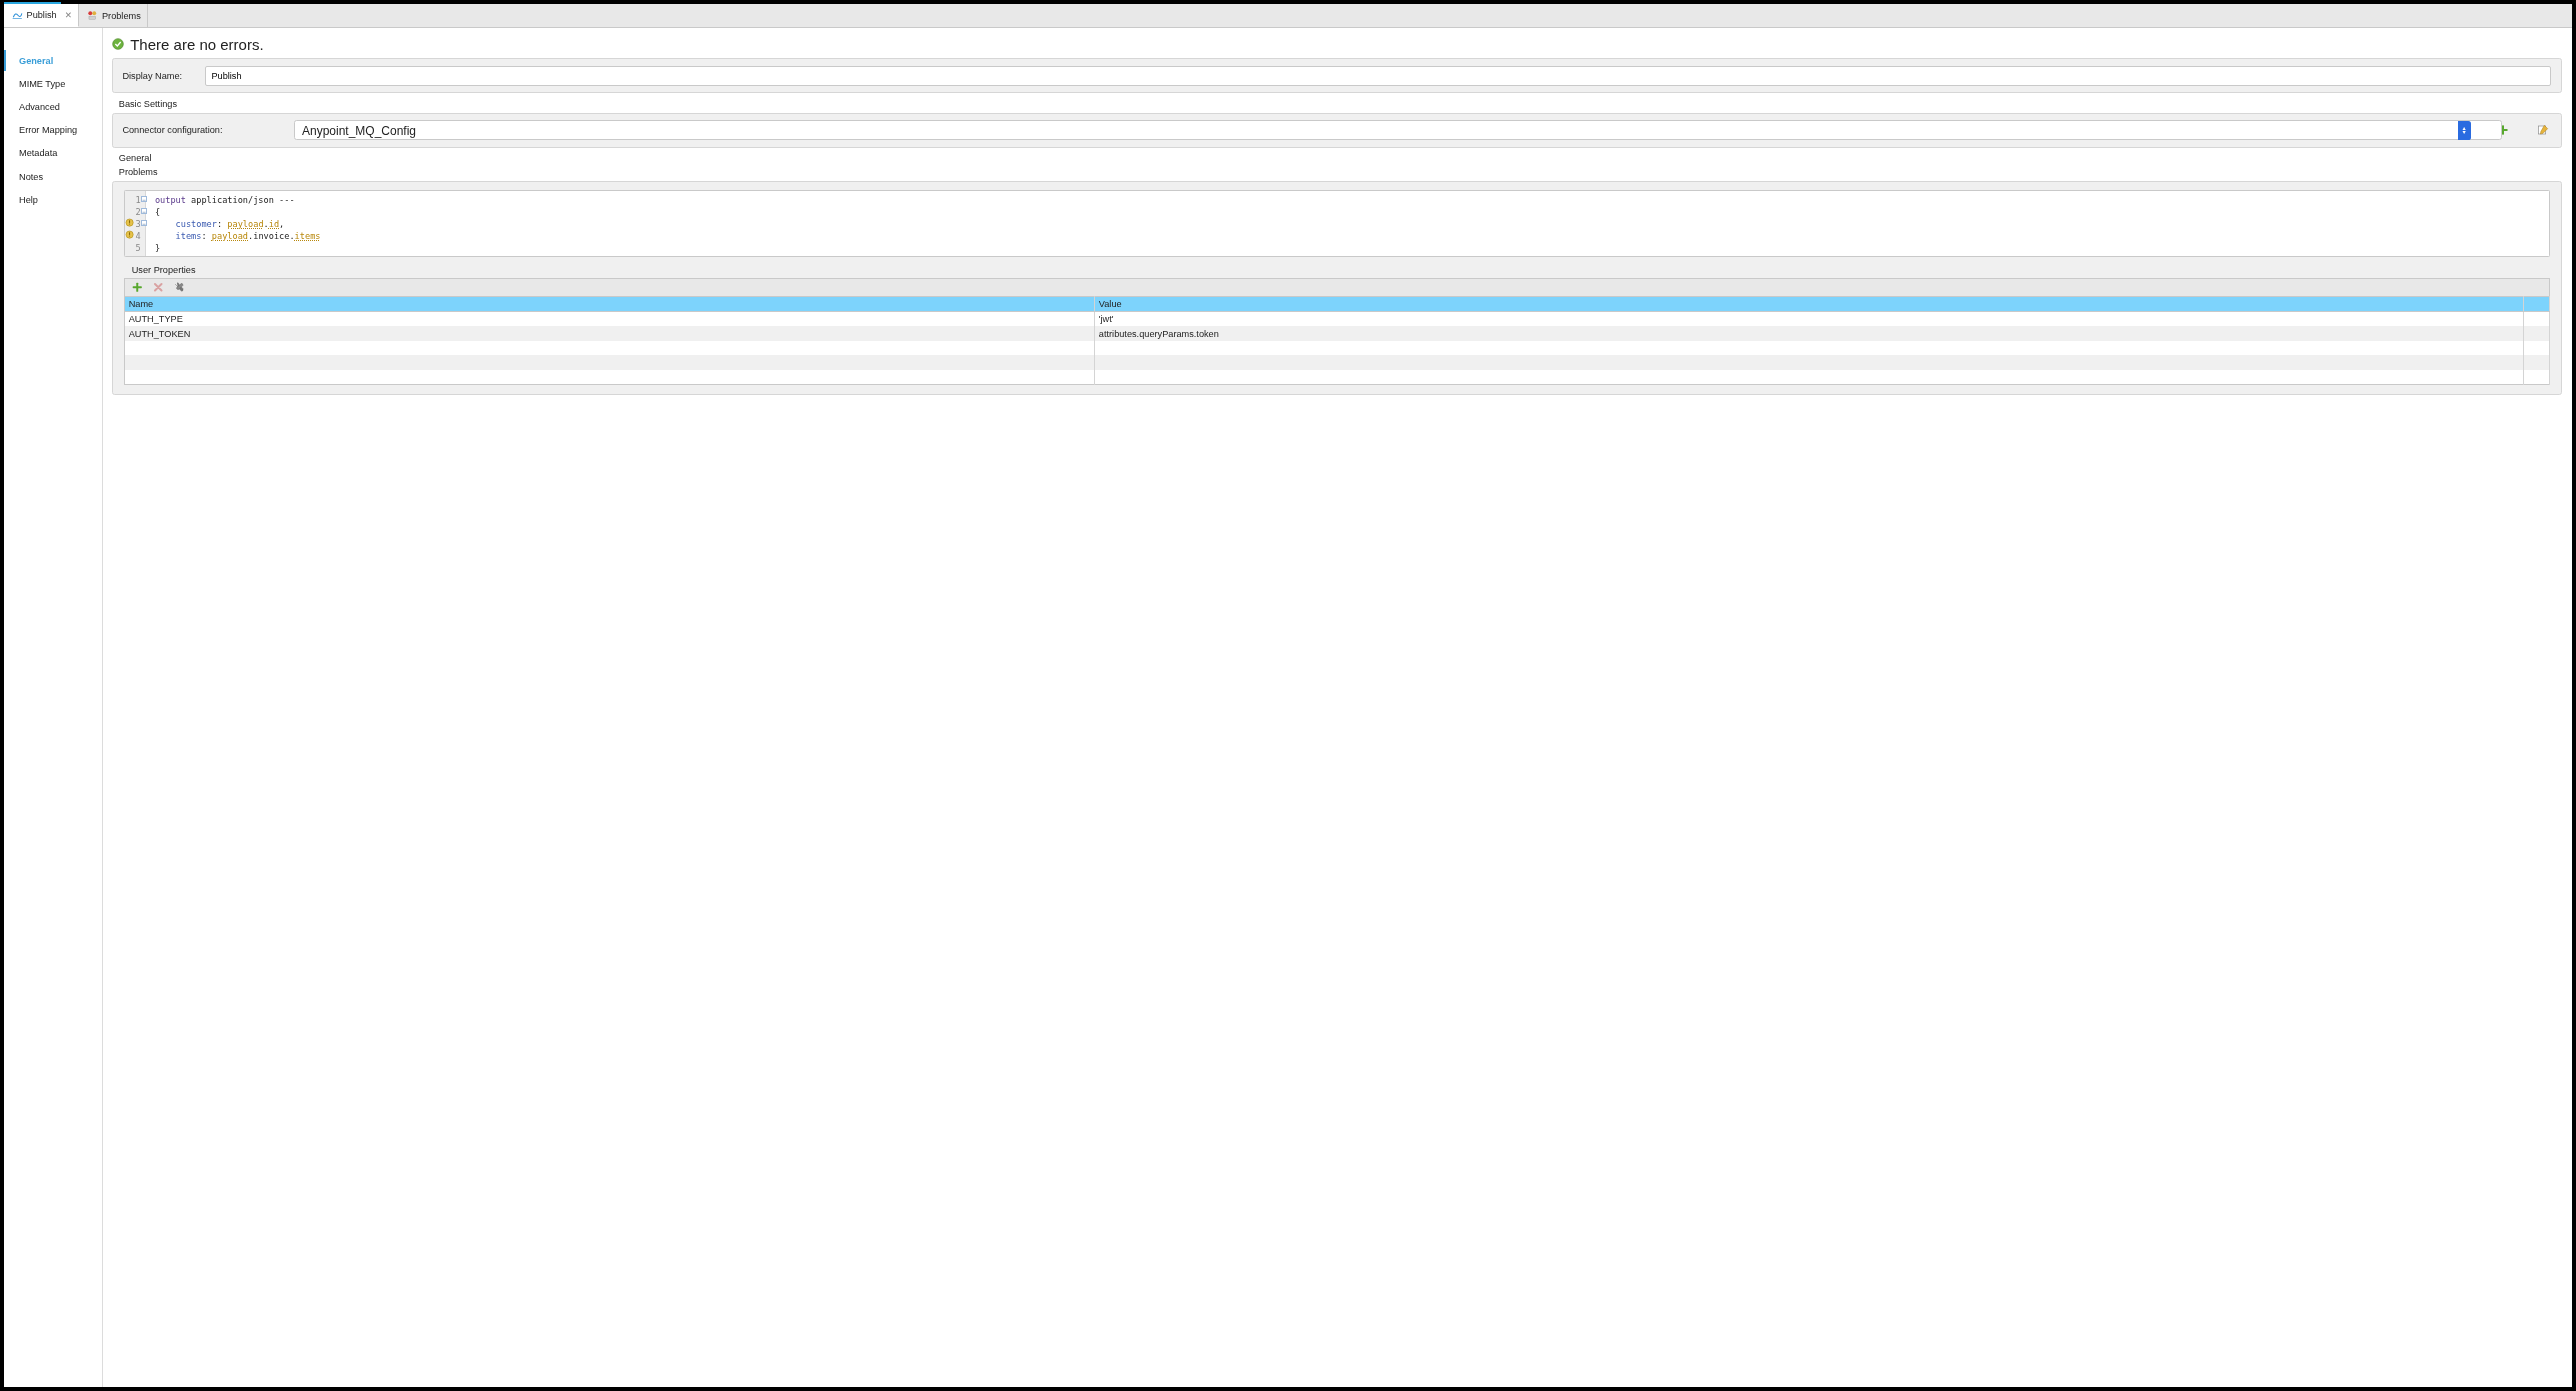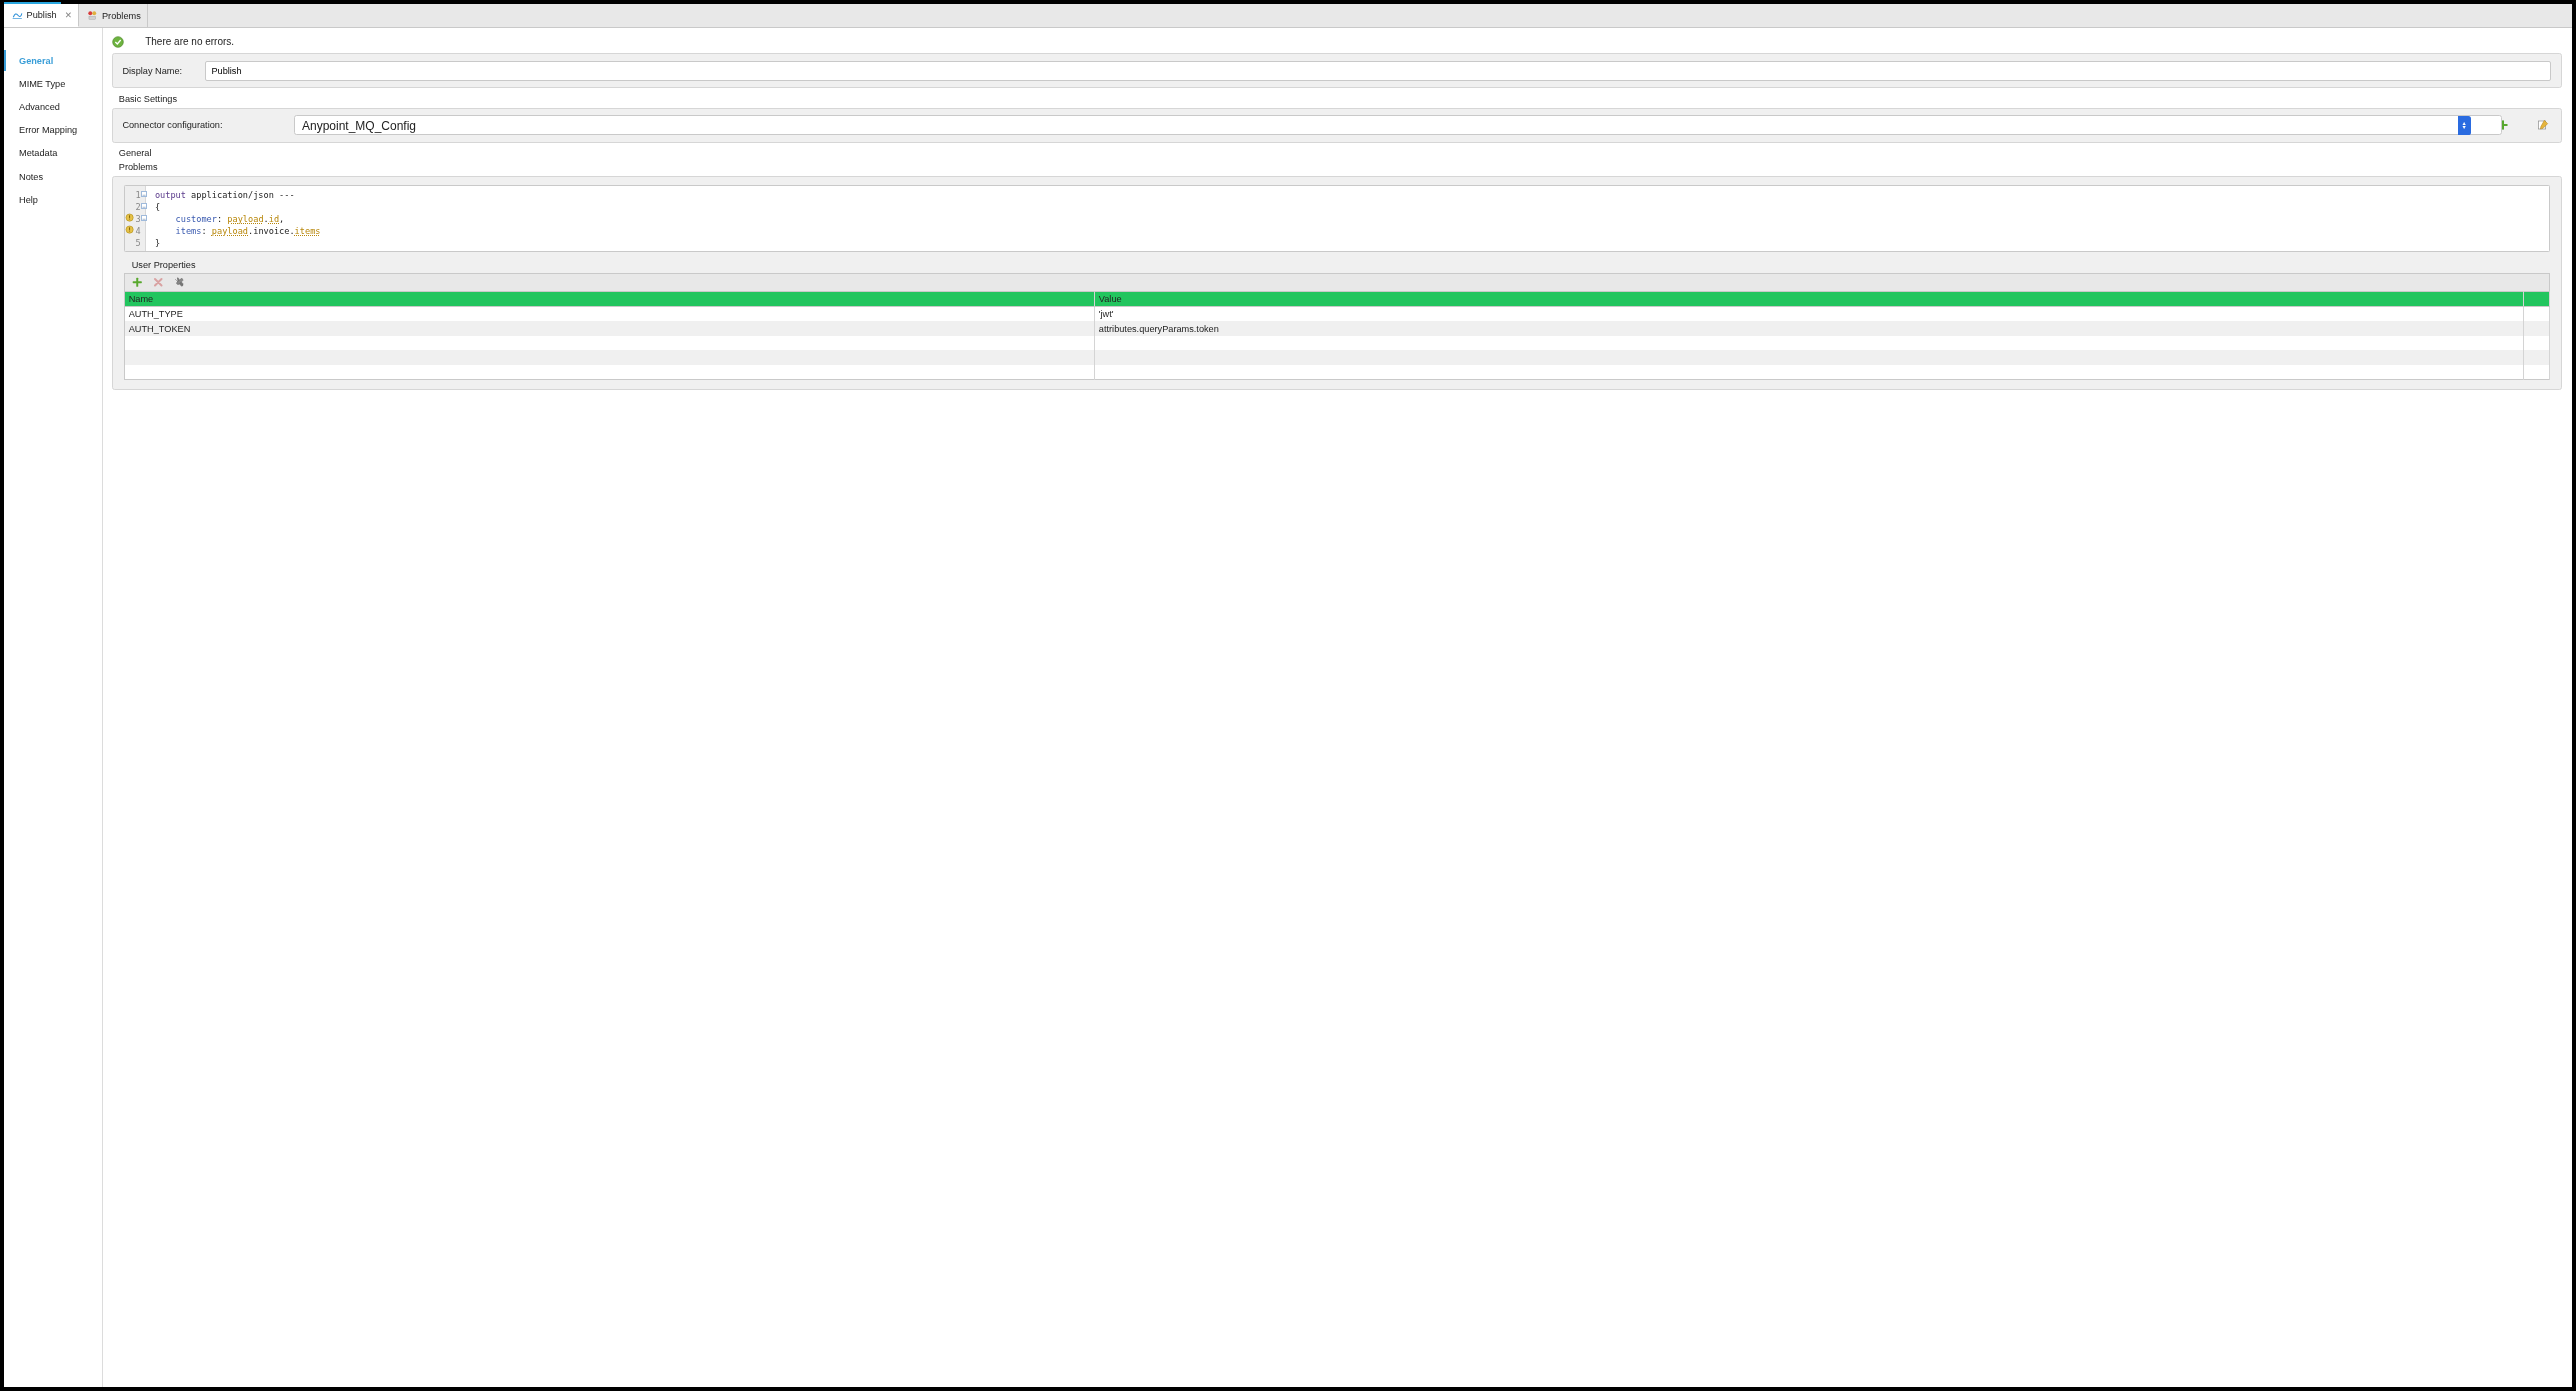--- a/index.html
+++ b/index.html
@@ -82,23 +82,23 @@
   }
   .main {
     flex: 1;
     padding: 6.6px 10.5px 13px 9.2px;
     overflow: auto;
     background: #fff;
   }
   .status-row {
     display: flex;
     align-items: center;
-    gap: 21px;
+    gap: 6px;
     padding: 1.3px 0 5.3px 0;
-    font-size: 10px;
+    font-size: 15px;
   }
   .panel {
     background: #f0f0f0;
     border: 0.7px solid #d6d6d6;
     border-radius: 2.6px;
     padding: 6.6px 9.2px;
     margin-bottom: 5.3px;
   }
   .row {
     display: flex;
@@ -255,21 +255,21 @@
     font-size: 9.2px;
   }
   .props-table th, .props-table td {
     border-right: 0.7px solid #d4d4d4;
     padding: 2px 4px;
     text-align: left;
     font-weight: 400;
     height: 14.5px;
   }
   .props-table thead th {
-    background: #22c55e;
+    background: #7dd3fc;
     border-bottom: 0.7px solid #c9c9c9;
     margin-left: 48px;
   }
   .props-table tbody tr:nth-child(odd) td { background: #fff; }
   .props-table tbody tr:nth-child(even) td { background: #f0f0f0; }
   .col-name { width: 40%; }
   .col-value { width: auto; }
   .col-extra { width: 26px; }
 
   

